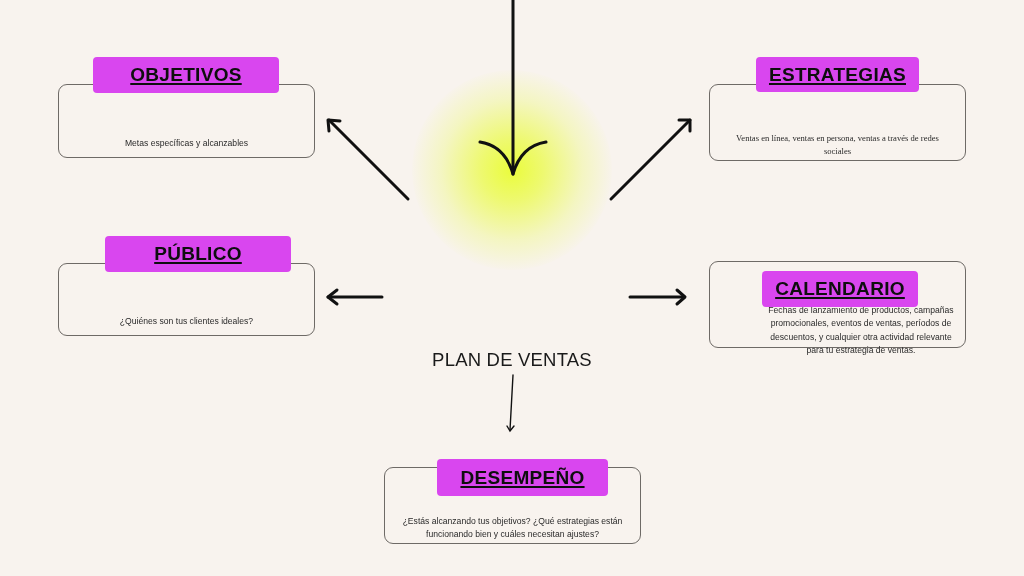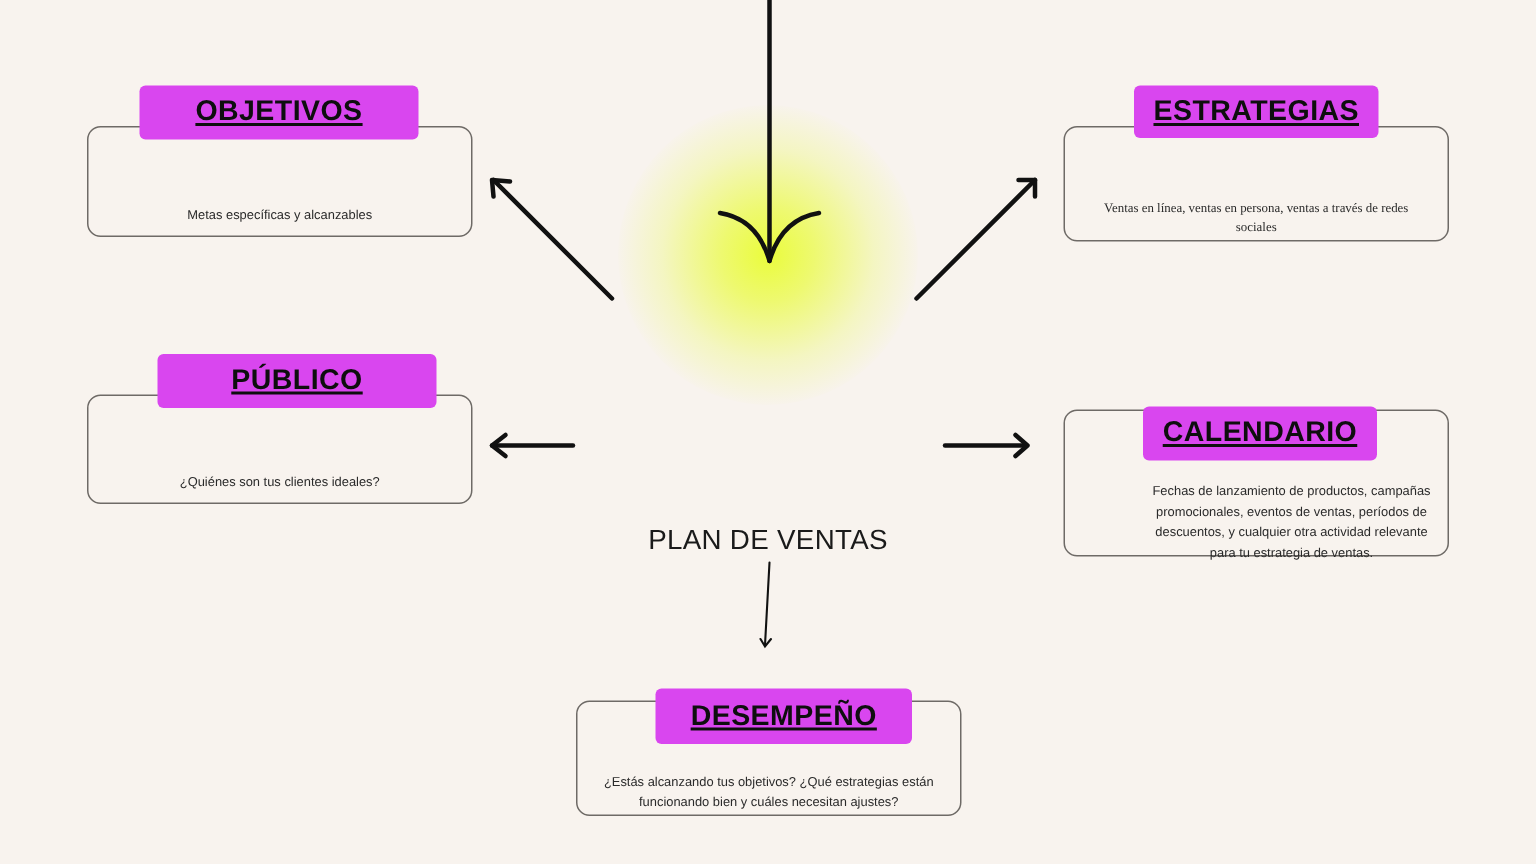--- a/index.html
+++ b/index.html
@@ -93,21 +93,21 @@
 <div class="card" style="left:709px;top:84px;width:257px;height:77px;font-family:Liberation Serif, serif;">
   <div class="card-text" style="padding:0 14px;">Ventas en línea, ventas en persona, ventas a través de redes sociales</div>
 </div>
 <div class="label" style="left:756px;top:57px;width:163px;height:35px;">ESTRATEGIAS</div>
 
 <div class="card" style="left:58px;top:263px;width:257px;height:73px;">
   <div class="card-text">¿Quiénes son tus clientes ideales?</div>
 </div>
 <div class="label" style="left:105px;top:236px;width:186px;height:36px;">PÚBLICO</div>
 
-<div class="card" style="left:709px;top:273px;width:257px;height:98px;padding-left:47px;">
+<div class="card" style="left:709px;top:261px;width:257px;height:87px;padding-left:47px;">
   <div class="card-text" style="padding:8px 8px 0 8px;line-height:13.5px;">Fechas de lanzamiento de productos, campañas promocionales, eventos de ventas, períodos de descuentos, y cualquier otra actividad relevante para tu estrategia de ventas.</div>
 </div>
 <div class="label" style="left:762px;top:236px;width:156px;height:36px;margin-top:35px;">CALENDARIO</div>
 
 <div class="card" style="left:384px;top:467px;width:257px;height:77px;">
   <div class="card-text" style="padding:0 12px;">¿Estás alcanzando tus objetivos? ¿Qué estrategias están funcionando bien y cuáles necesitan ajustes?</div>
 </div>
 <div class="label" style="left:437px;top:459px;width:171px;height:37px;">DESEMPEÑO</div>
 
 </body></html>

